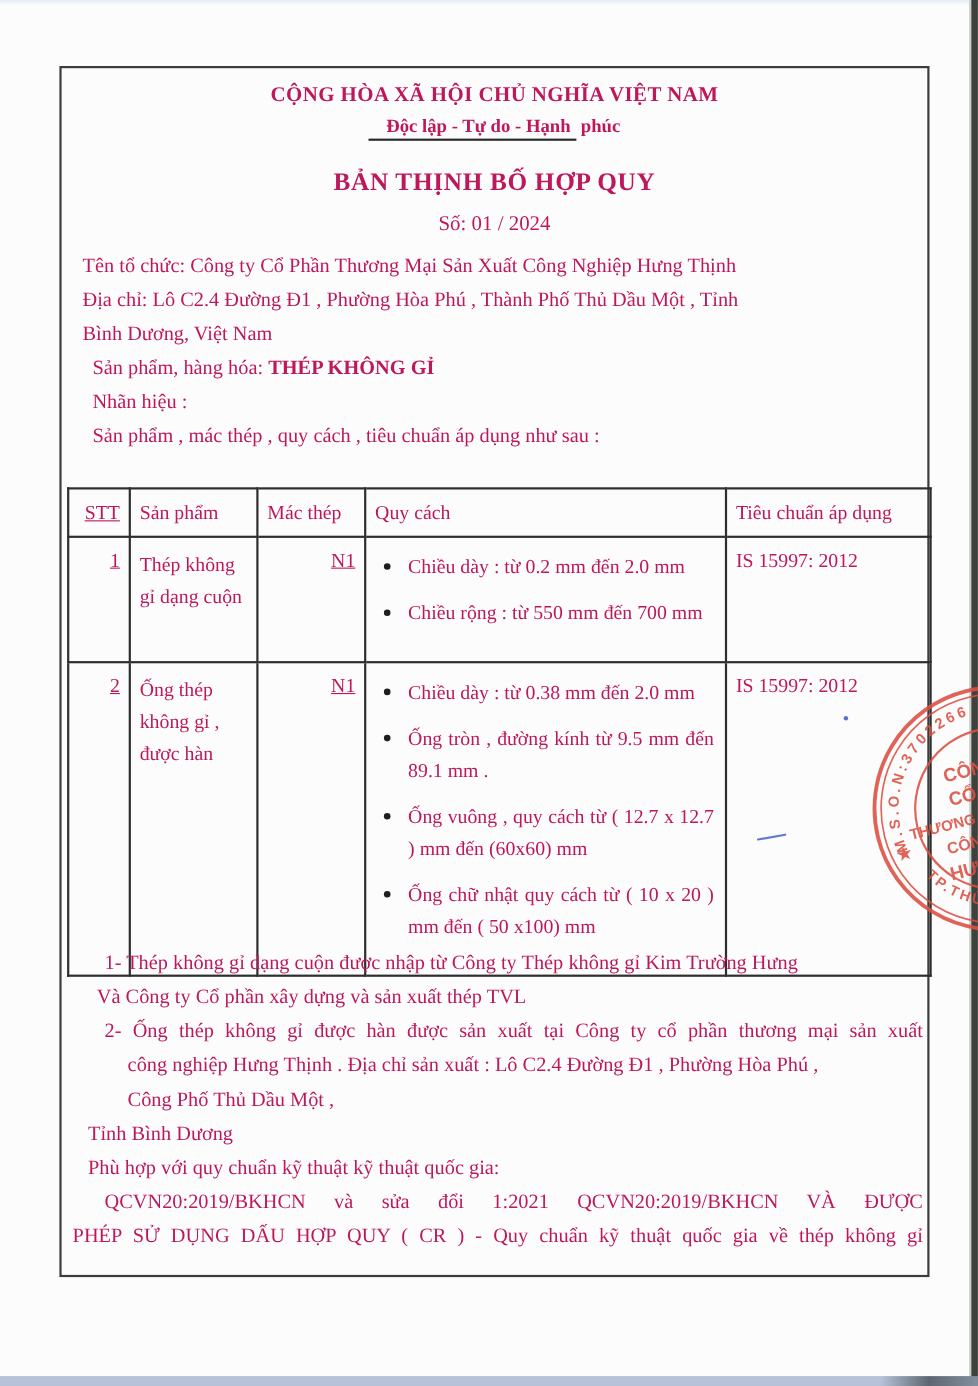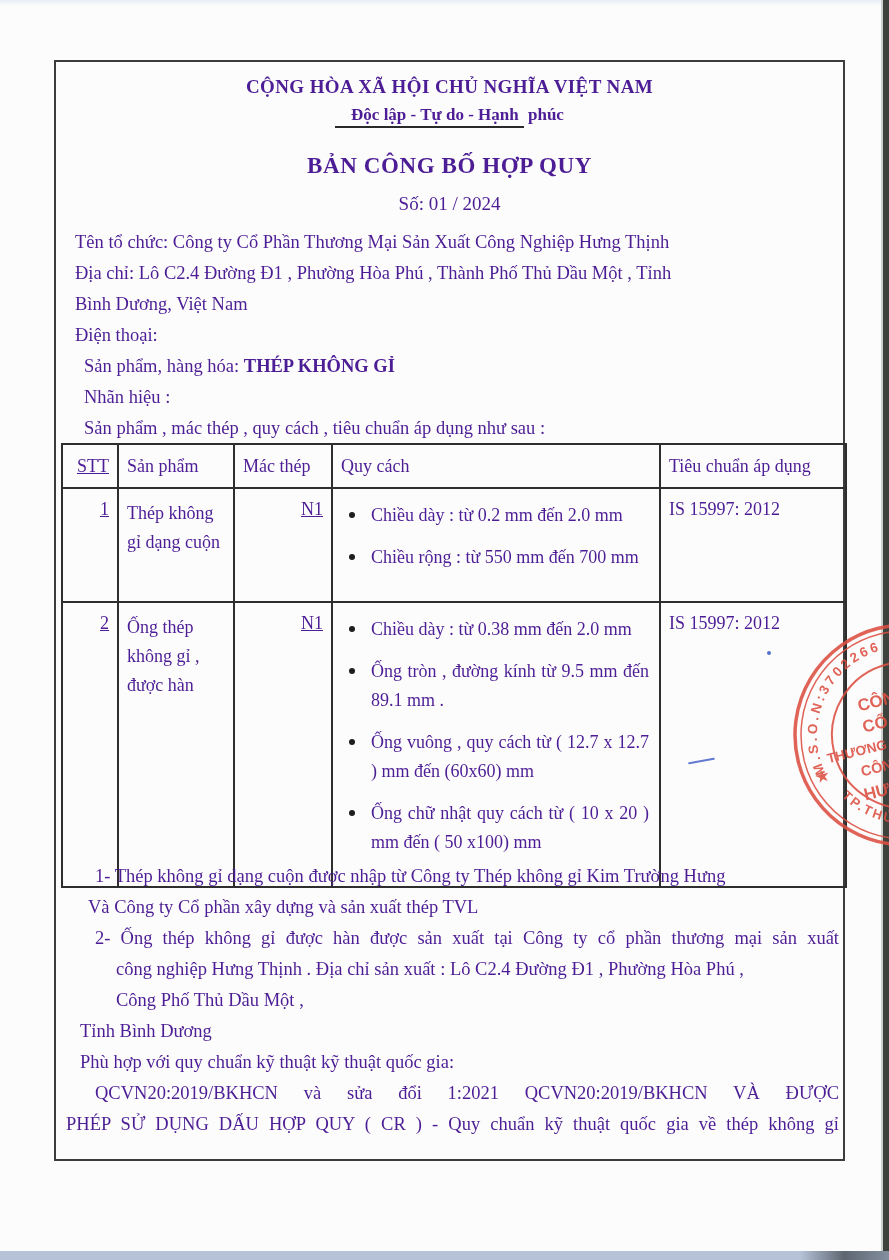--- a/index.html
+++ b/index.html
@@ -1,17 +1,17 @@
 <!DOCTYPE html>
 <html><head>
 <meta charset="utf-8">
 <style>
   html,body{margin:0;padding:0;background:#e9e9e9;}
   .page{position:relative;width:889px;height:1260px;background:#fcfcfc;overflow:hidden;
-        font-family:"Liberation Serif", serif;color:#4c1d95;}
+        font-family:"Liberation Serif", serif;color:#be185d;}
   
   .scan-top{position:absolute;left:0;top:0;width:889px;height:6px;
             background:linear-gradient(#e7edf6,rgba(255,255,255,0));}
   .scan-right-light{position:absolute;right:6px;top:0;width:2px;height:1260px;background:#cdd1cd;}
   .scan-right-dark{position:absolute;right:0;top:0;width:6px;height:1260px;background:#3e423c;}
   .scan-bottom{position:absolute;left:0;bottom:0;width:889px;height:9px;
             background:linear-gradient(to right,#b6c2d8 0%,#b6c2d8 90%,#5d6671 95%,#848f9f 100%);}
   
   .frame{position:absolute;left:54px;top:60px;width:791px;height:1101px;
          border:2px solid #3c3c3c;box-sizing:border-box;}
@@ -66,28 +66,27 @@
   <div class="scan-right-dark"></div>
   <div class="scan-bottom"></div>
 
   <div class="frame"></div>
 
   <div class="head">
     <div class="country">CỘNG HÒA XÃ HỘI CHỦ NGHĨA VIỆT NAM</div>
     <div class="motto"><span class="ul">Độc lập - Tự do - Hạnh</span><span> phúc</span></div>
   </div>
 
-  <div class="doc-title">BẢN CÔNG BỐ HỢP QUY</div>
+  <div class="doc-title">BẢN THỊNH BỐ HỢP QUY</div>
   <div class="doc-no">Số: 01 / 2024</div>
 
   <div class="info">
     <div class="ln">Tên tổ chức: Công ty Cổ Phần Thương Mại Sản Xuất Công Nghiệp Hưng Thịnh</div>
     <div class="ln">Địa chỉ: Lô C2.4 Đường Đ1 , Phường Hòa Phú , Thành Phố Thủ Dầu Một , Tỉnh</div>
     <div class="ln">Bình Dương, Việt Nam</div>
-    <div class="ln">Điện thoại:</div>
     <div class="ln ind"><span>Sản phẩm, hàng hóa: </span><span class="bold">THÉP KHÔNG GỈ</span></div>
     <div class="ln ind">Nhãn hiệu :</div>
     <div class="ln ind">Sản phẩm , mác thép , quy cách , tiêu chuẩn áp dụng như sau :</div>
   </div>
 
   <table class="spec">
     <colgroup>
         <col style="width:56px">
         <col style="width:116px">
         <col style="width:98px">

